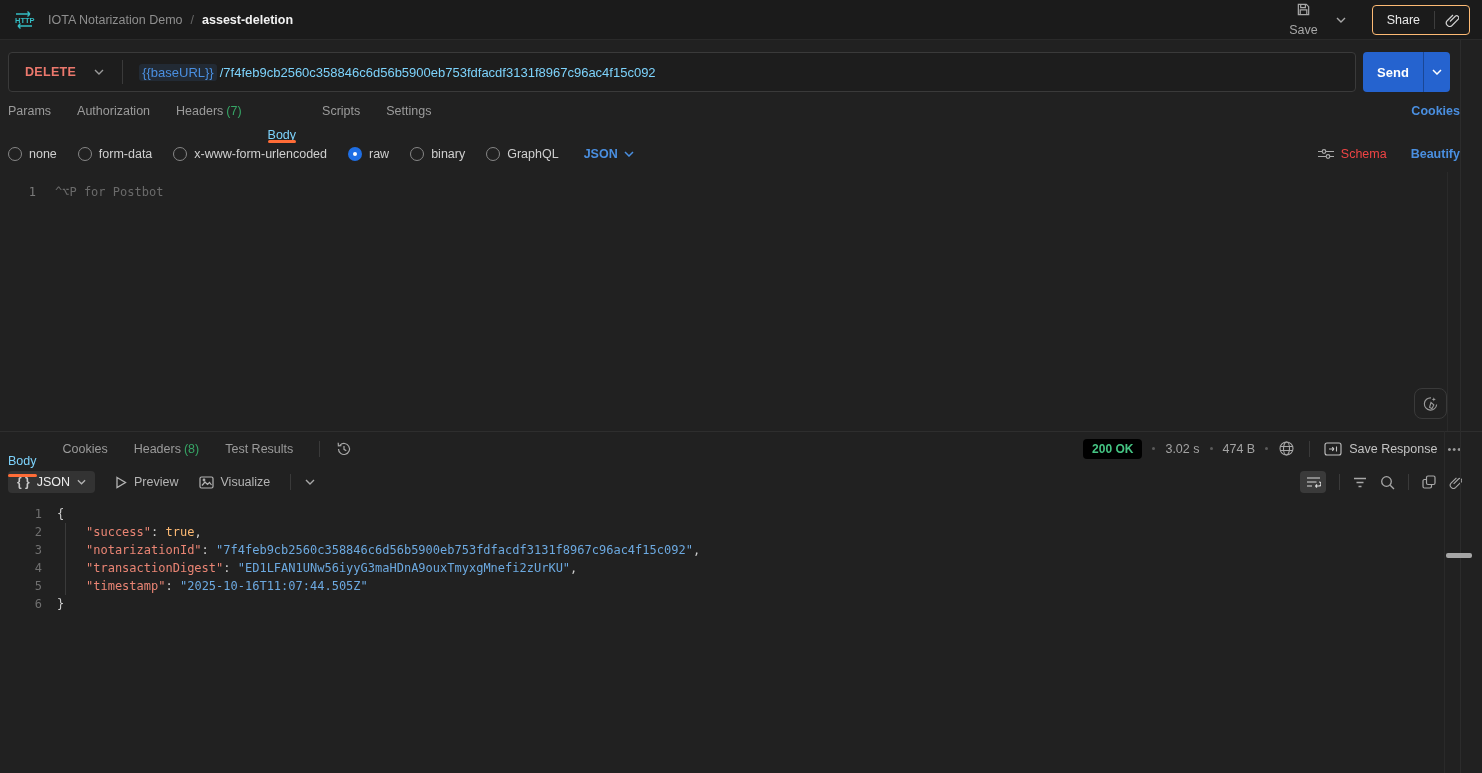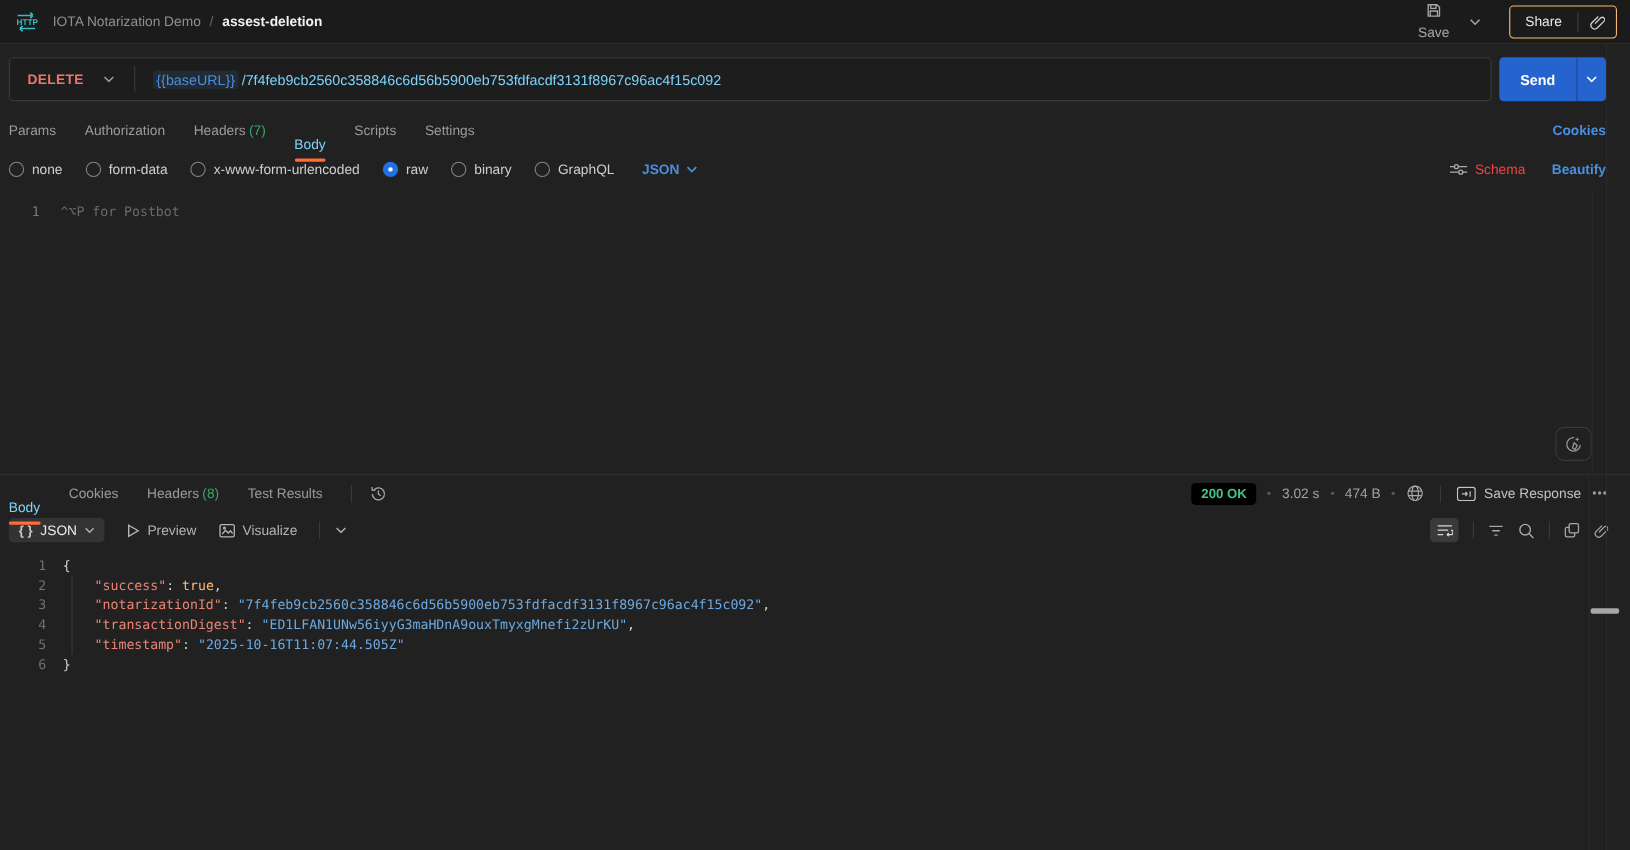--- a/index.html
+++ b/index.html
@@ -38,28 +38,28 @@
     background:#1d1d1d; border:1px solid #3a3a3a; border-radius:4px;
     display:flex; align-items:center;
   }
   .method { color:#ec786d; font-weight:700; font-size:12.5px; letter-spacing:.3px; padding:0 14px 0 16px; cursor:pointer; }
   .method-chev { padding:0 18px 0 4px; cursor:pointer; }
   .url-div { width:1px; height:24px; background:#3a3a3a; }
   .url-text { margin-left:16px; font-size:13px; display:flex; align-items:center; white-space:nowrap; }
   .var-chip { color:#4a8fe0; background:rgba(74,143,224,0.12); border-radius:3px; padding:1px 3px; }
   .url-path { color:#7dd3fc; margin-left:3px; }
   .send-btn {
-    position:absolute; top:52px; left:1363px; width:97px; height:40px;
+    position:absolute; top:52px; left:1363px; width:87px; height:40px;
     background:#2563cf; border-radius:4px; display:flex; overflow:hidden; cursor:pointer;
   }
   .send-main { flex:1; display:flex; align-items:center; justify-content:center; color:#fff; font-weight:700; font-size:13px; }
   .send-chev { width:27px; display:flex; align-items:center; justify-content:center; border-left:1px solid rgba(0,0,0,0.28); }
 
   
-  .req-tabs { position:absolute; top:104px; left:0; right:22px; height:30px; display:flex; align-items:center; gap:26px; padding-left:8px; }
+  .req-tabs { position:absolute; top:104px; left:0; right:22px; height:30px; display:flex; gap:26px; padding-left:8px; }
   .tab { color:#9b9b9b; cursor:pointer; position:relative; }
   .tab .cnt { color:#36a666; margin-left:3px; }
   .tab.active { color:#7dd3fc;margin-top:24px; }
   .tab.active::after { content:""; position:absolute; left:0; right:0; bottom:-9px; height:3px; background:#ff6c37; border-radius:2px; }
   .cookies-link { margin-left:auto; color:#4a8fe0; font-weight:600; cursor:pointer; }
 
   
   .radio-row { position:absolute; top:140px; left:0; right:22px; height:28px; display:flex; align-items:center; gap:21px; padding-left:8px; }
   .radio { display:flex; align-items:center; gap:7px; color:#cfcfcf; cursor:pointer; }
   .rdot { width:14px; height:14px; border-radius:50%; border:1.5px solid #868686; }

